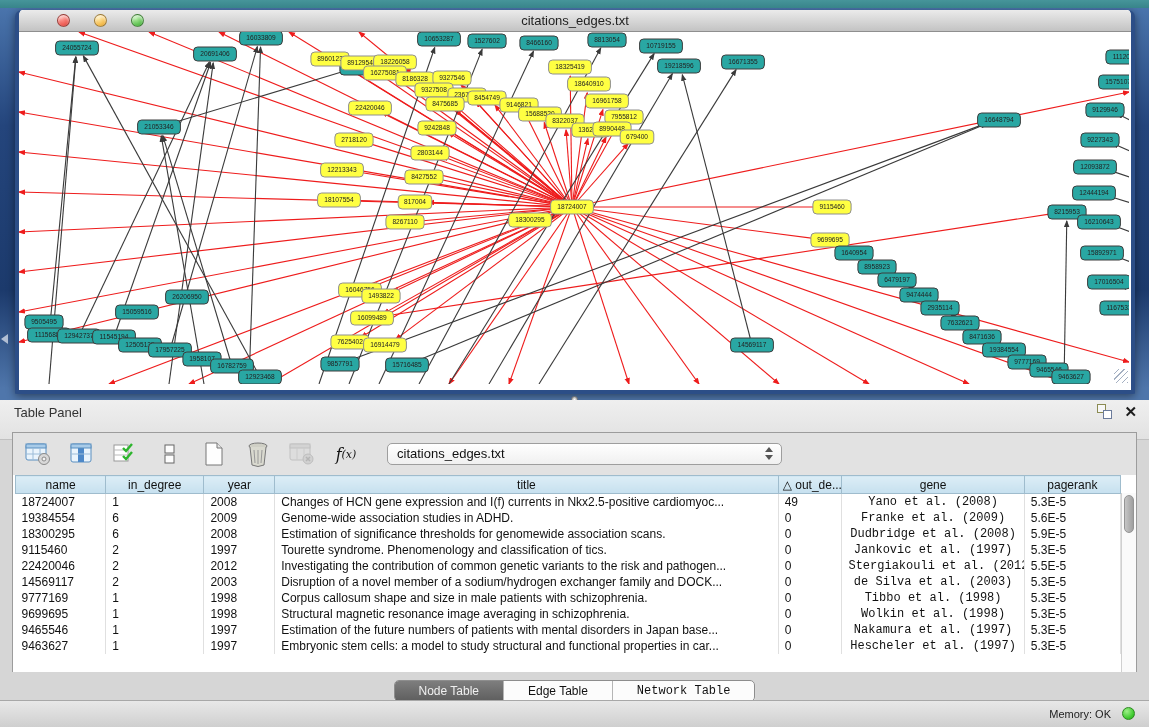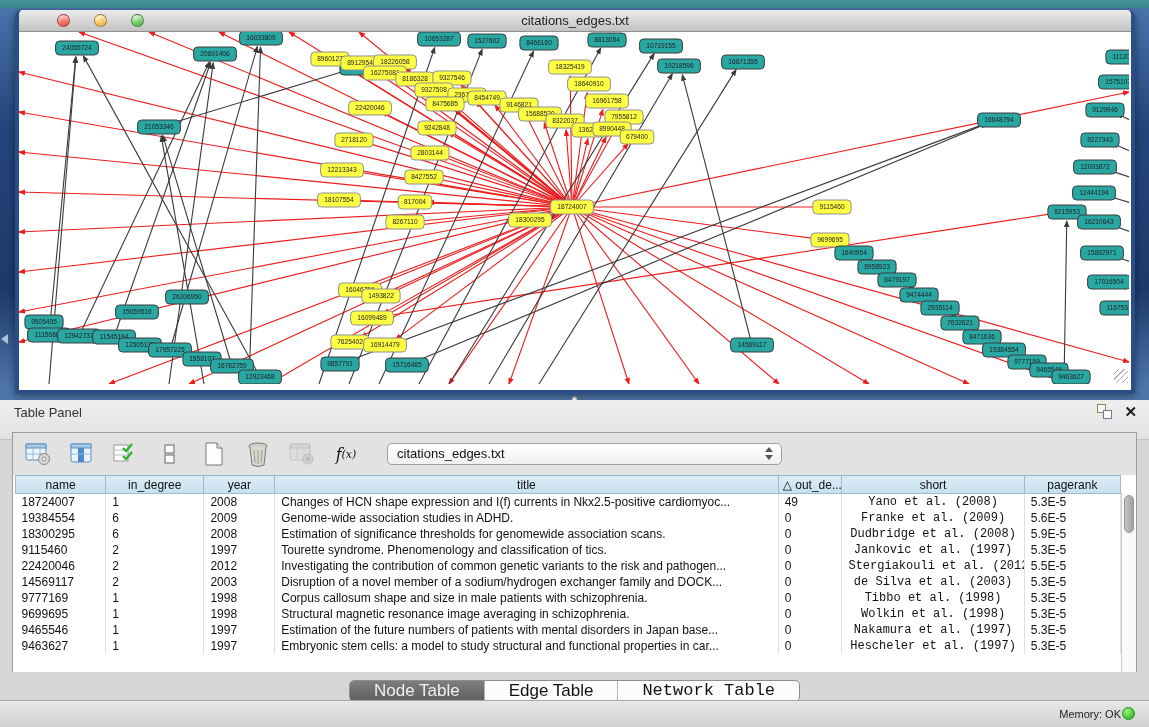--- a/index.html
+++ b/index.html
@@ -76,29 +76,29 @@
   td.c-short { text-align:center;font-family:Liberation Mono, monospace; }
   .table-viewport { background:#fff; height:197px; overflow:hidden; border-top:none; position:relative; }
   .vscroll { position:absolute; right:0; top:18px; bottom:0; width:15px;
     background:#fafafa; border-left:1px solid #d0d0d0; }
   .vscroll .thumb { position:absolute; left:2px; top:2px; width:10px; height:38px;
     border-radius:6px; background:linear-gradient(90deg,#c6c6c6,#9f9f9f); border:1px solid #949494; }
 
   .tabbar { position:absolute; left:0; right:0; top:280px; display:flex; justify-content:center; }
   .seg { display:flex; border:1px solid #8d8d8d; border-radius:5px; overflow:hidden;
     background:#fcfcfc; box-shadow:0 1px 1px rgba(255,255,255,.7); }
-  .seg .tab { padding:2px 24px; font-size:17px; color:#111; border-right:1px solid #b5b5b5;
+  .seg .tab { padding:2px 24px; font-size:12px; color:#111; border-right:1px solid #b5b5b5;
     line-height:16px; }
   .seg .tab:last-child { border-right:none;font-family:Liberation Mono, monospace; }
   .seg .tab.sel { background:linear-gradient(#7e7e7e,#5e5e5e); color:#f0f0f0; }
 
   
   .statusbar { position:absolute; left:0; top:700px; width:1149px; height:27px;
     background:linear-gradient(#e8e8e8,#cfcfcf); border-top:1px solid #a8a8a8; }
-  .mem { position:absolute; right:28px; top:7px; font-size:11px; color:#222; }
+  .mem { position:absolute; right:38px; top:7px; font-size:11px; color:#222; }
   .mem-dot { position:absolute; right:14px; top:6px; width:13px; height:13px; border-radius:50%;
     background:radial-gradient(circle at 35% 30%,#9ff08a,#3fca2f 65%,#2a9e1e);
     border:1px solid #2c8a20; }
 </style>
 </head>
 <body>
 
 <div class="top-strip"></div>
 
 <div class="desktop">
@@ -685,30 +685,30 @@
             <col style="width:180px">
           <col style="width:95px">
         </colgroup>
         <thead>
             <tr id="thead-row">
               <th>name</th>
               <th>in_degree</th>
               <th>year</th>
               <th>title</th>
               <th>△ out_de...</th>
-              <th>short</th>
+              <th>gene</th>
               <th>pagerank</th>
             </tr>
           </thead>
         <tbody id="tbody">
             <tr>
               <td>18724007</td>
               <td>1</td>
               <td>2008</td>
-              <td>Changes of HCN shape expression and I(f) currents in Nkx2.5-positive cardiomyoc...</td>
+              <td>Changes of HCN gene expression and I(f) currents in Nkx2.5-positive cardiomyoc...</td>
               <td>49</td>
               <td class="c-short">Yano et al. (2008)</td>
               <td>5.3E-5</td>
             </tr>
             <tr>
               <td>19384554</td>
               <td>6</td>
               <td>2009</td>
               <td>Genome-wide association studies in ADHD.</td>
               <td>0</td>

